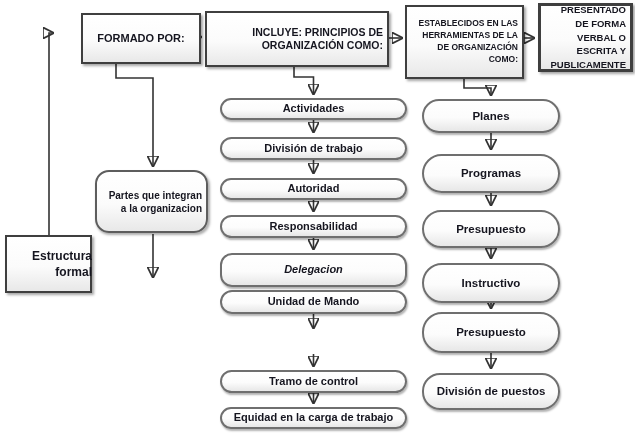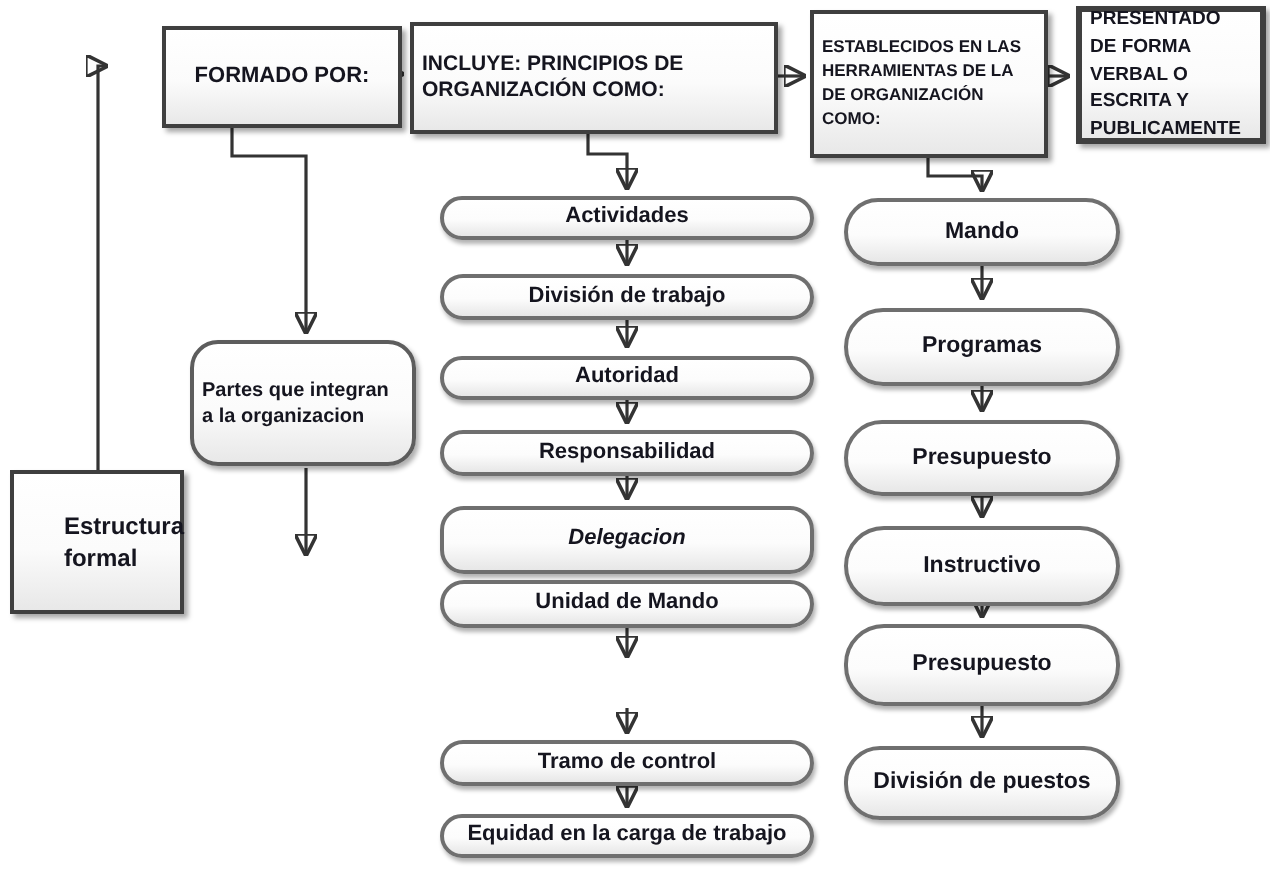--- a/index.html
+++ b/index.html
@@ -14,21 +14,21 @@
     height: 437px;
     background: #ffffff;
     overflow: hidden;
   }
   .node {
     position: absolute;
     box-sizing: border-box;
     display: flex;
     align-items: center;
     justify-content: center;
-    text-align: left;
+    text-align: right;
     font-weight: bold;
     color: #15151f;
     line-height: 1.25;
     padding: 1px 4px;
   }
   
   .box {
     border: 2px solid #3f3f3f;
     background: linear-gradient(180deg, #ffffff 0%, #fbfbfb 55%, #e8e8e8 100%);
     box-shadow: 2px 2px 2.5px rgba(0,0,0,0.35);
@@ -111,34 +111,34 @@
   </svg>
 
   <div class="node box f-header" style="left:57px; top:13px; width:120px; height:51px;">FORMADO POR:</div>
 
   <div class="node box f-incluye" style="left:205px; top:11px; width:184px; height:56px;">INCLUYE: PRINCIPIOS DE ORGANIZACIÓN COMO:</div>
 
   <div class="node box f-estab" style="left:405px; top:5px; width:119px; height:74px;">ESTABLECIDOS EN LAS HERRAMIENTAS DE LA DE ORGANIZACIÓN COMO:</div>
 
   <div class="node box f-present" style="left:538px; top:3px; width:95px; height:69px; border-width:3px;">PRESENTADO DE FORMA VERBAL O ESCRITA Y PUBLICAMENTE</div>
 
-  <div class="node box f-root" style="left:5px; top:235px; width:87px; height:72px;padding-left:31px;">Estructura formal</div>
+  <div class="node box f-root" style="left:5px; top:235px; width:87px; height:58px;padding-left:31px;">Estructura formal</div>
 
   <div class="node round f-side" style="left:95px; top:170px; width:113px; height:63px;">Partes que integran a la organizacion</div>
 
 
   <div class="node pill f-mid" style="left:220px; top:98px; width:187px; height:22px; border-radius:11px;">Actividades</div>
   <div class="node pill f-mid" style="left:220px; top:137px; width:187px; height:23px; border-radius:12px;">División de trabajo</div>
   <div class="node pill f-mid" style="left:220px; top:178px; width:187px; height:22px; border-radius:11px;">Autoridad</div>
   <div class="node pill f-mid" style="left:220px; top:215px; width:187px; height:23px; border-radius:12px;">Responsabilidad</div>
   <div class="node pill f-mid" style="left:220px; top:253px; width:187px; height:34px; border-radius:12px;font-style:italic;">Delegacion</div>
   <div class="node pill f-mid" style="left:220px; top:290px; width:187px; height:24px; border-radius:12px;">Unidad de Mando</div>
   <div class="node pill f-mid" style="left:220px; top:370px; width:187px; height:23px; border-radius:12px;">Tramo de control</div>
   <div class="node pill f-mid" style="left:220px; top:407px; width:187px; height:22px; border-radius:11px;">Equidad en la carga de trabajo</div>
 
-  <div class="node pill f-right" style="left:422px; top:99px; width:138px; height:34px; border-radius:17px;">Mando</div>
+  <div class="node pill f-right" style="left:422px; top:99px; width:138px; height:34px; border-radius:17px;">Planes</div>
   <div class="node pill f-right" style="left:422px; top:154px; width:138px; height:39px; border-radius:20px;">Programas</div>
   <div class="node pill f-right" style="left:422px; top:210px; width:138px; height:38px; border-radius:19px;">Presupuesto</div>
   <div class="node pill f-right" style="left:422px; top:263px; width:138px; height:40px; border-radius:20px;">Instructivo</div>
   <div class="node pill f-right" style="left:422px; top:312px; width:138px; height:41px; border-radius:20px;">Presupuesto</div>
   <div class="node pill f-right" style="left:422px; top:373px; width:138px; height:37px; border-radius:18px;">División de puestos</div>
 
 </div>
 
 </body></html>

